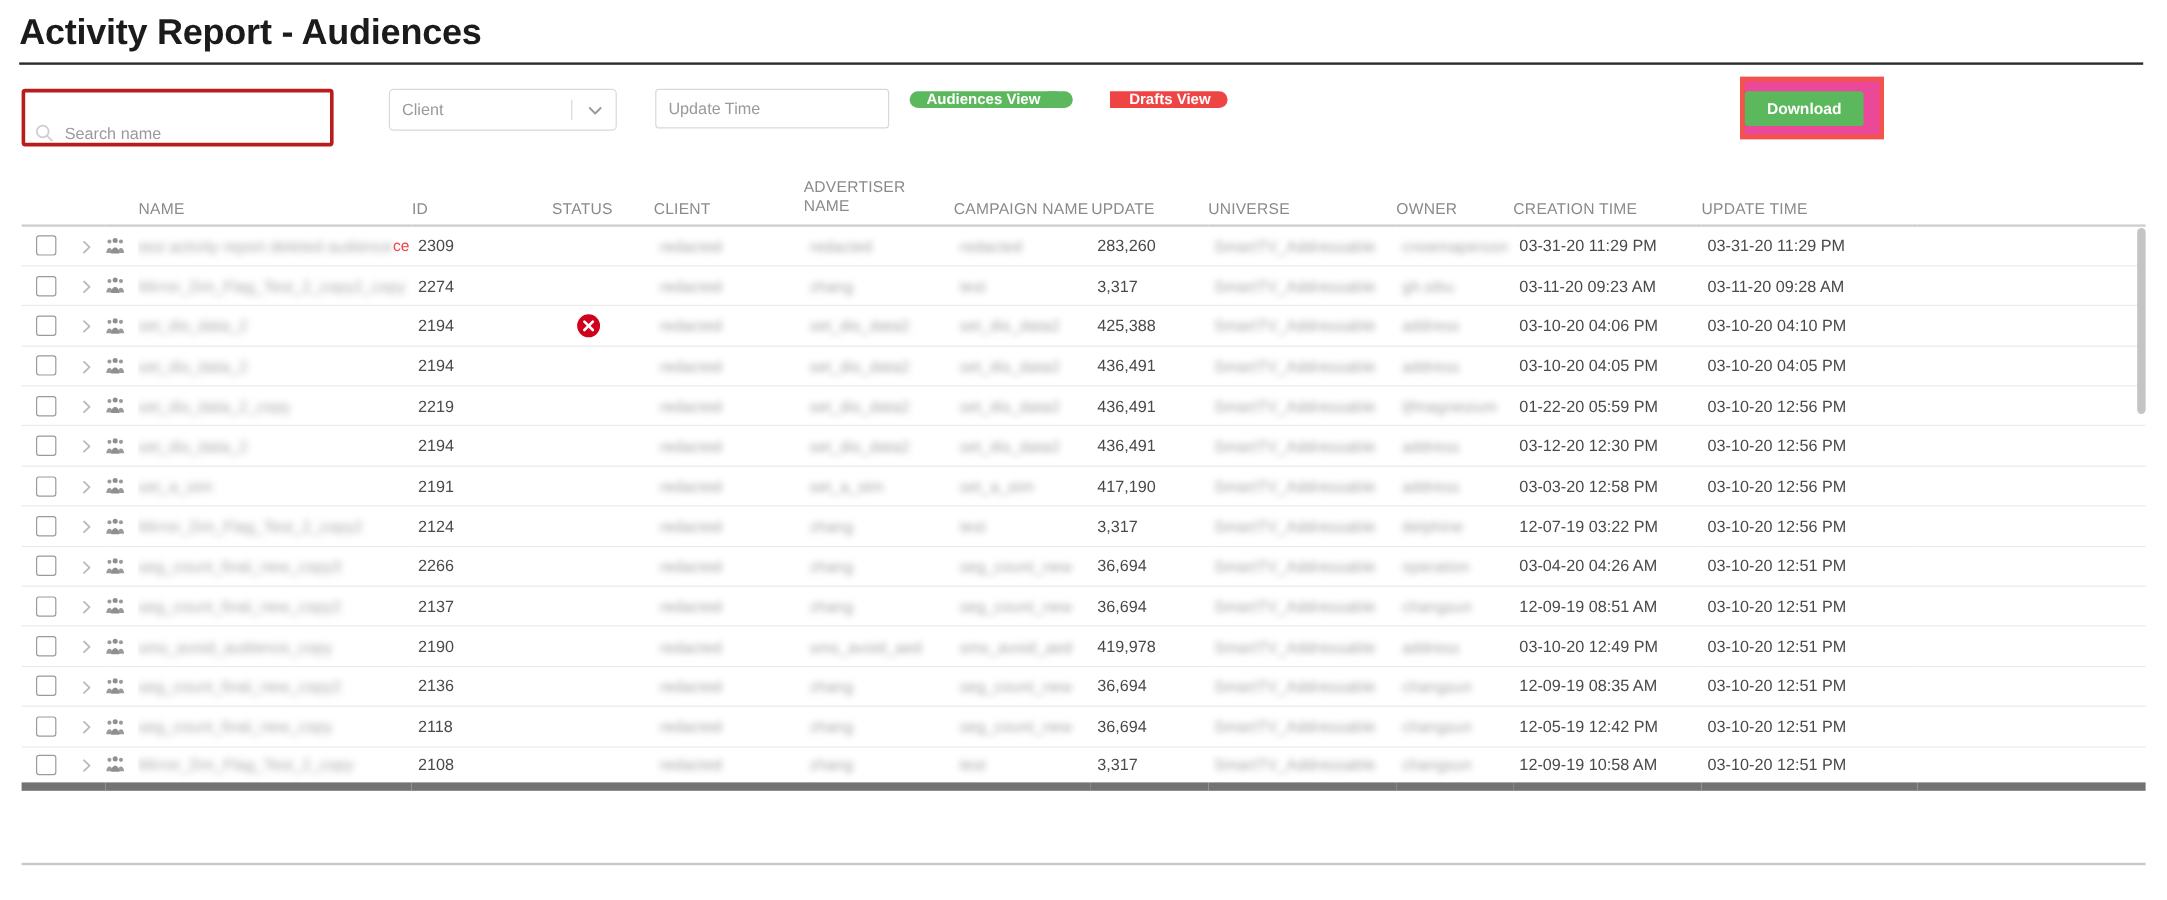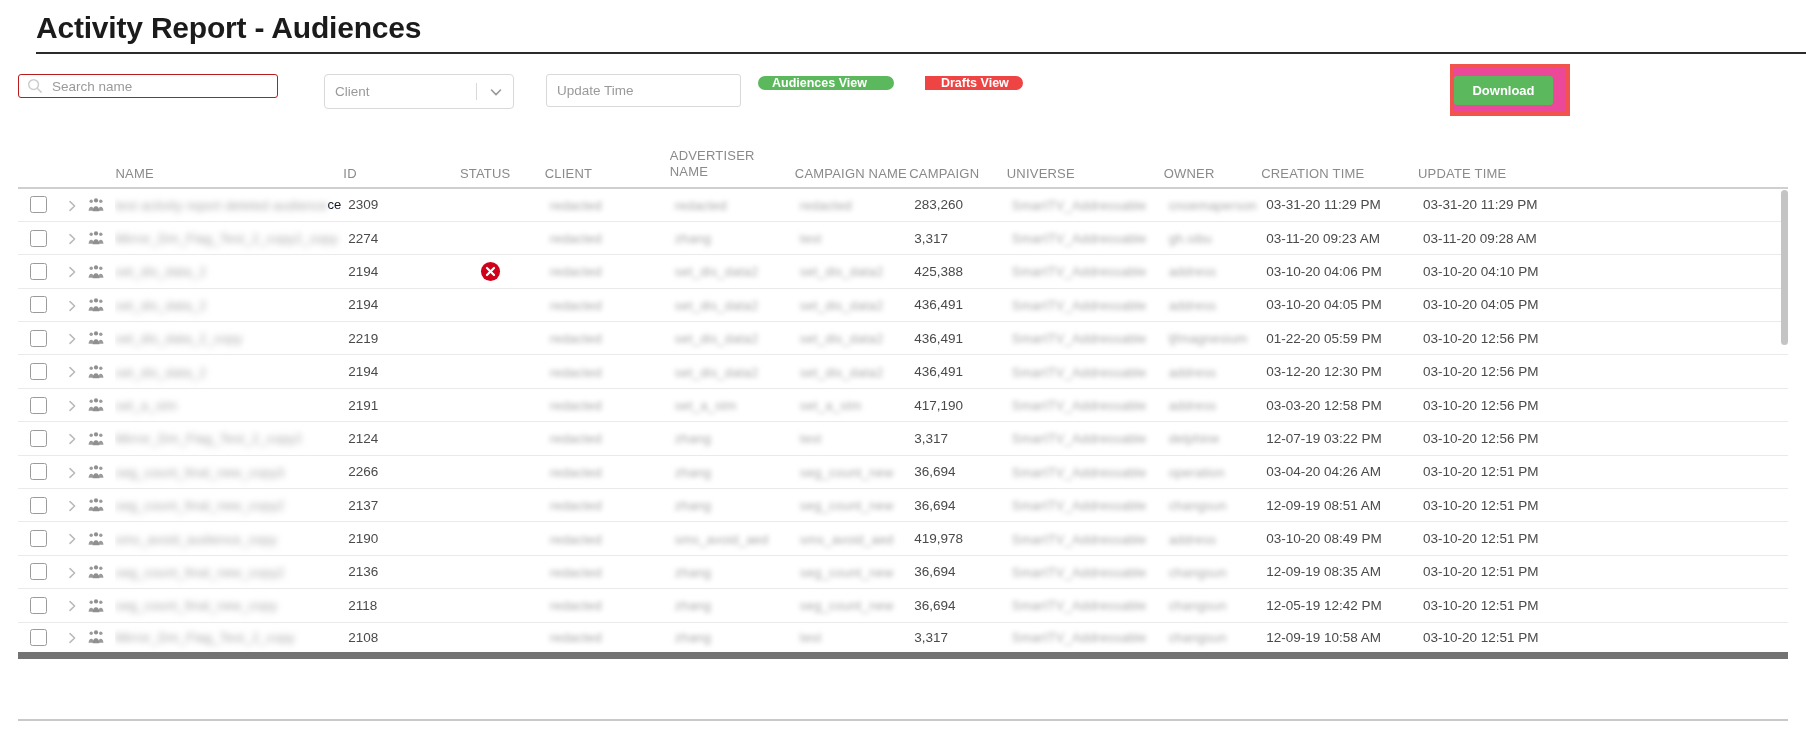--- a/index.html
+++ b/index.html
@@ -8,21 +8,21 @@
     width: 1806px; height: 750px;
     background: #ffffff;
     font-family: "Liberation Sans", sans-serif;
     overflow: hidden;
   }
   .page { position: relative; width: 1806px; height: 750px; background:#fff; }
 
   
   .title-wrap {
     position: absolute;
-    left: 36px; top: 8px; width: 1770px;
+    left: 16px; top: 8px; width: 1770px;
   }
   .page-title {
     font-size: 30px;
     font-weight: bold;
     color: #1b1b1b;
     letter-spacing: -0.2px;
     line-height: 40px;
     margin: 0;
     padding: 0 0 4px 0;
     font-family: "Liberation Sans", sans-serif;
@@ -34,25 +34,25 @@
   }
 
   
   .toolbar {
     position: absolute;
     left: 18px; top: 74px;
     width: 1770px; height: 46px;
   }
   .search-box {
     position: absolute; left: 0; top: 0;
-    width: 260px; height: 24px;
-    border: 1px solid #b91c1c;
+    width: 260px; height: 48px;
+    border: 3px solid #b91c1c;
     border-radius: 3px;
     background: #fff;
-    display: flex; align-items: center;
+    display: flex; align-items: flex-end;
     padding: 0 8px;
   }
   .search-icon { width: 16px; height: 16px; flex: 0 0 16px; margin-right: 9px; opacity:.55; }
   .search-ph, .input-ph {
     font-size: 13.5px; color: #9a9a9a;
     font-family: "Liberation Sans", sans-serif;
     white-space: nowrap; overflow: hidden;
   }
   .client-select {
     position: absolute; left: 306px; top: 0;
@@ -210,21 +210,21 @@
     -webkit-filter: blur(3.1px);
     font-size: 13px;
     letter-spacing: .2px;
     user-select: none;
     vertical-align: middle;
   }
   .redact.soft { filter: blur(2.6px); -webkit-filter: blur(2.6px); }
 
   td.name-cell { position: relative; padding-left: 4px; }
   .name-tail {
-    color:#0f172a; font-size: 13px;
+    color:#ef4444; font-size: 13px;
   }
 
   
   .vscroll {
     position: absolute;
     right: 0px; top: 50px;
     width: 7px; height: 545px;
     background: transparent;
   }
   .vscroll-thumb {
@@ -306,21 +306,21 @@
         <tr>
           <th></th>
           <th></th>
           <th></th>
           <th>NAME</th>
           <th>ID</th>
           <th>STATUS</th>
           <th>CLIENT</th>
           <th style="white-space:normal; line-height:16px; vertical-align:top; padding-top:8px;">ADVERTISER NAME</th>
           <th>CAMPAIGN NAME</th>
-          <th>CAMPAIGN</th>
+          <th>UPDATE</th>
           <th>UNIVERSE</th>
           <th>OWNER</th>
           <th>CREATION TIME</th>
           <th>UPDATE TIME</th>
           <th></th>
         </tr>
       </thead>
       <tbody id="tbody">
           <tr class="row">
             <td><span class="chkbox"></span></td>
@@ -603,21 +603,21 @@
               </svg></td>
             <td class="name-cell"><span class="redact">sms_avoid_audience_copy</span></td>
             <td class="cell-pad-l">2190</td>
             <td></td>
             <td class="cell-pad-l"><span class="redact soft">redacted</span></td>
             <td class="cell-pad-l"><span class="redact soft">sms_avoid_aed</span></td>
             <td class="cell-pad-l"><span class="redact soft">sms_avoid_aed</span></td>
             <td class="cell-pad-l">419,978</td>
             <td class="cell-pad-l"><span class="redact soft">SmartTV_Addressable</span></td>
             <td class="cell-pad-l"><span class="redact soft">address</span></td>
-            <td class="cell-pad-l">03-10-20 08:49 PM</td>
+            <td class="cell-pad-l">03-10-20 12:49 PM</td>
             <td class="cell-pad-l">03-10-20 12:51 PM</td>
             <td></td>
           </tr>
           <tr class="row">
             <td><span class="chkbox"></span></td>
             <td><svg class="expander" viewBox="0 0 14 14">
                 <polyline points="5,2.6 9.6,7 5,11.4" fill="none" stroke="#b9b9b9" stroke-width="1.5" stroke-linecap="round" stroke-linejoin="round"></polyline>
               </svg></td>
             <td><svg class="people-icon" viewBox="0 0 16 16">
                 <circle cx="3.2" cy="4.2" r="1.7" fill="#9b9b9b"></circle>

